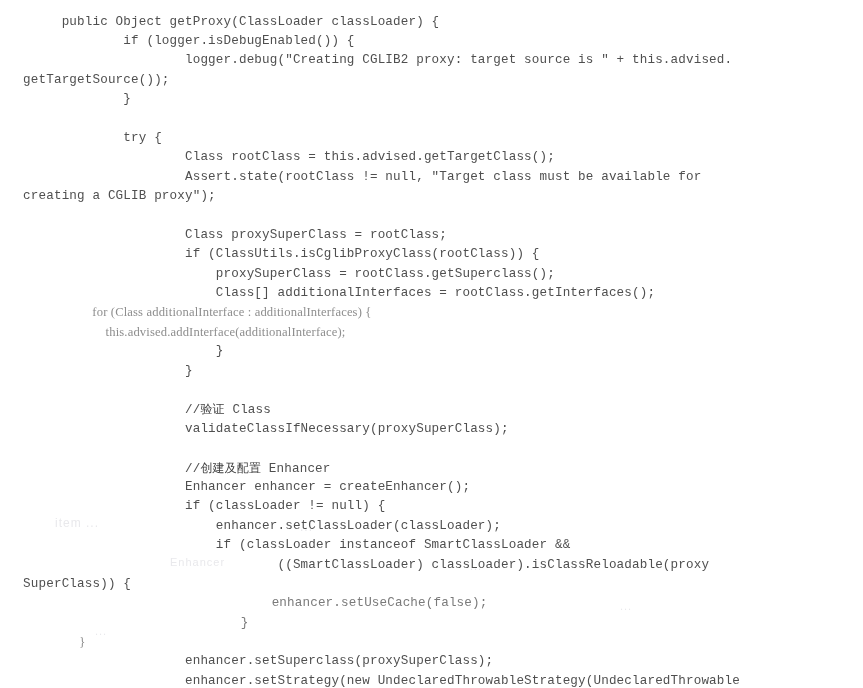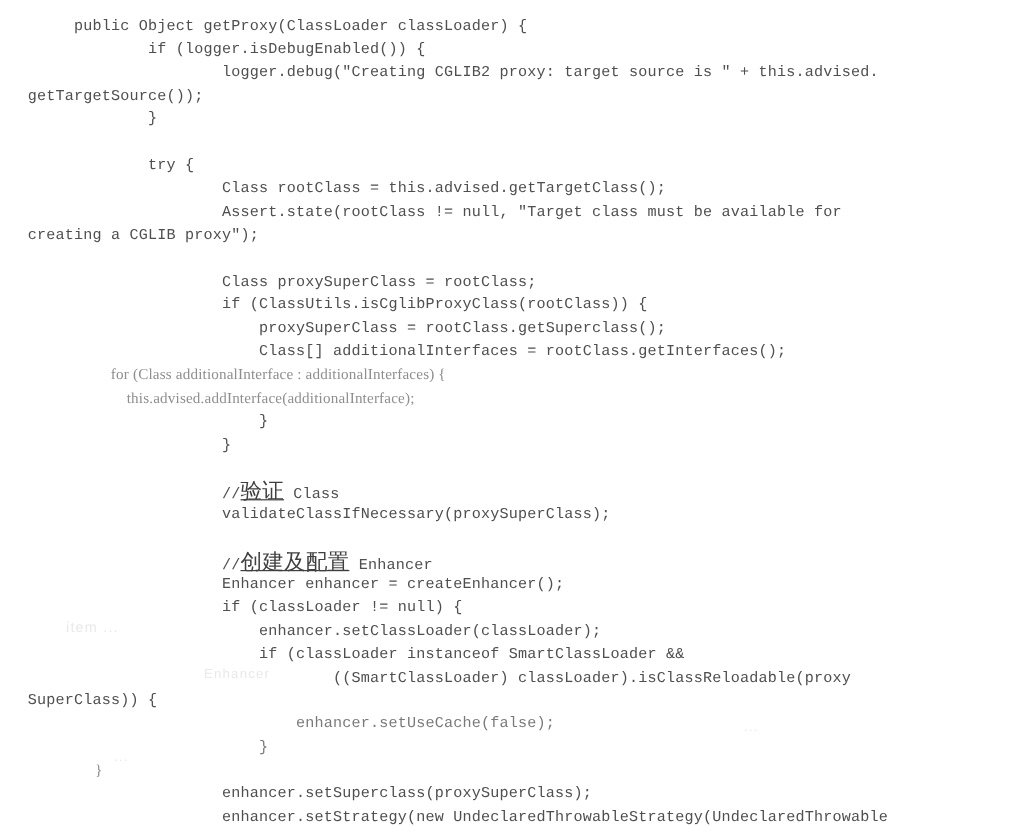--- a/index.html
+++ b/index.html
@@ -46,28 +46,27 @@
     white-space: pre;
     letter-spacing: 0.15px;
   }
   .code .ln {
     display: block;
     height: 19.4px;
     color: #4f4f4f;
   }
   
   .code .ln.faded  { color: #8e8e8e; font-family: Liberation Serif, serif; }
-  .code .ln.faded2 { color: #7a7a7a; }
+  .code .ln.faded2 { color: #7a7a7a; margin-left: 25px; }
 
   
   .cjk {
     font-family: "DejaVu Sans", "Liberation Sans", sans-serif;
-    font-size: 18px;
+    font-size: 12px;
     color: #3f3f3f;
-    text-decoration: underline;
   }
 
   
   .watermark {
     position: absolute;
     right: 6px;
     bottom: 8px;
     height: 26px;
     display: flex;
     align-items: baseline;

